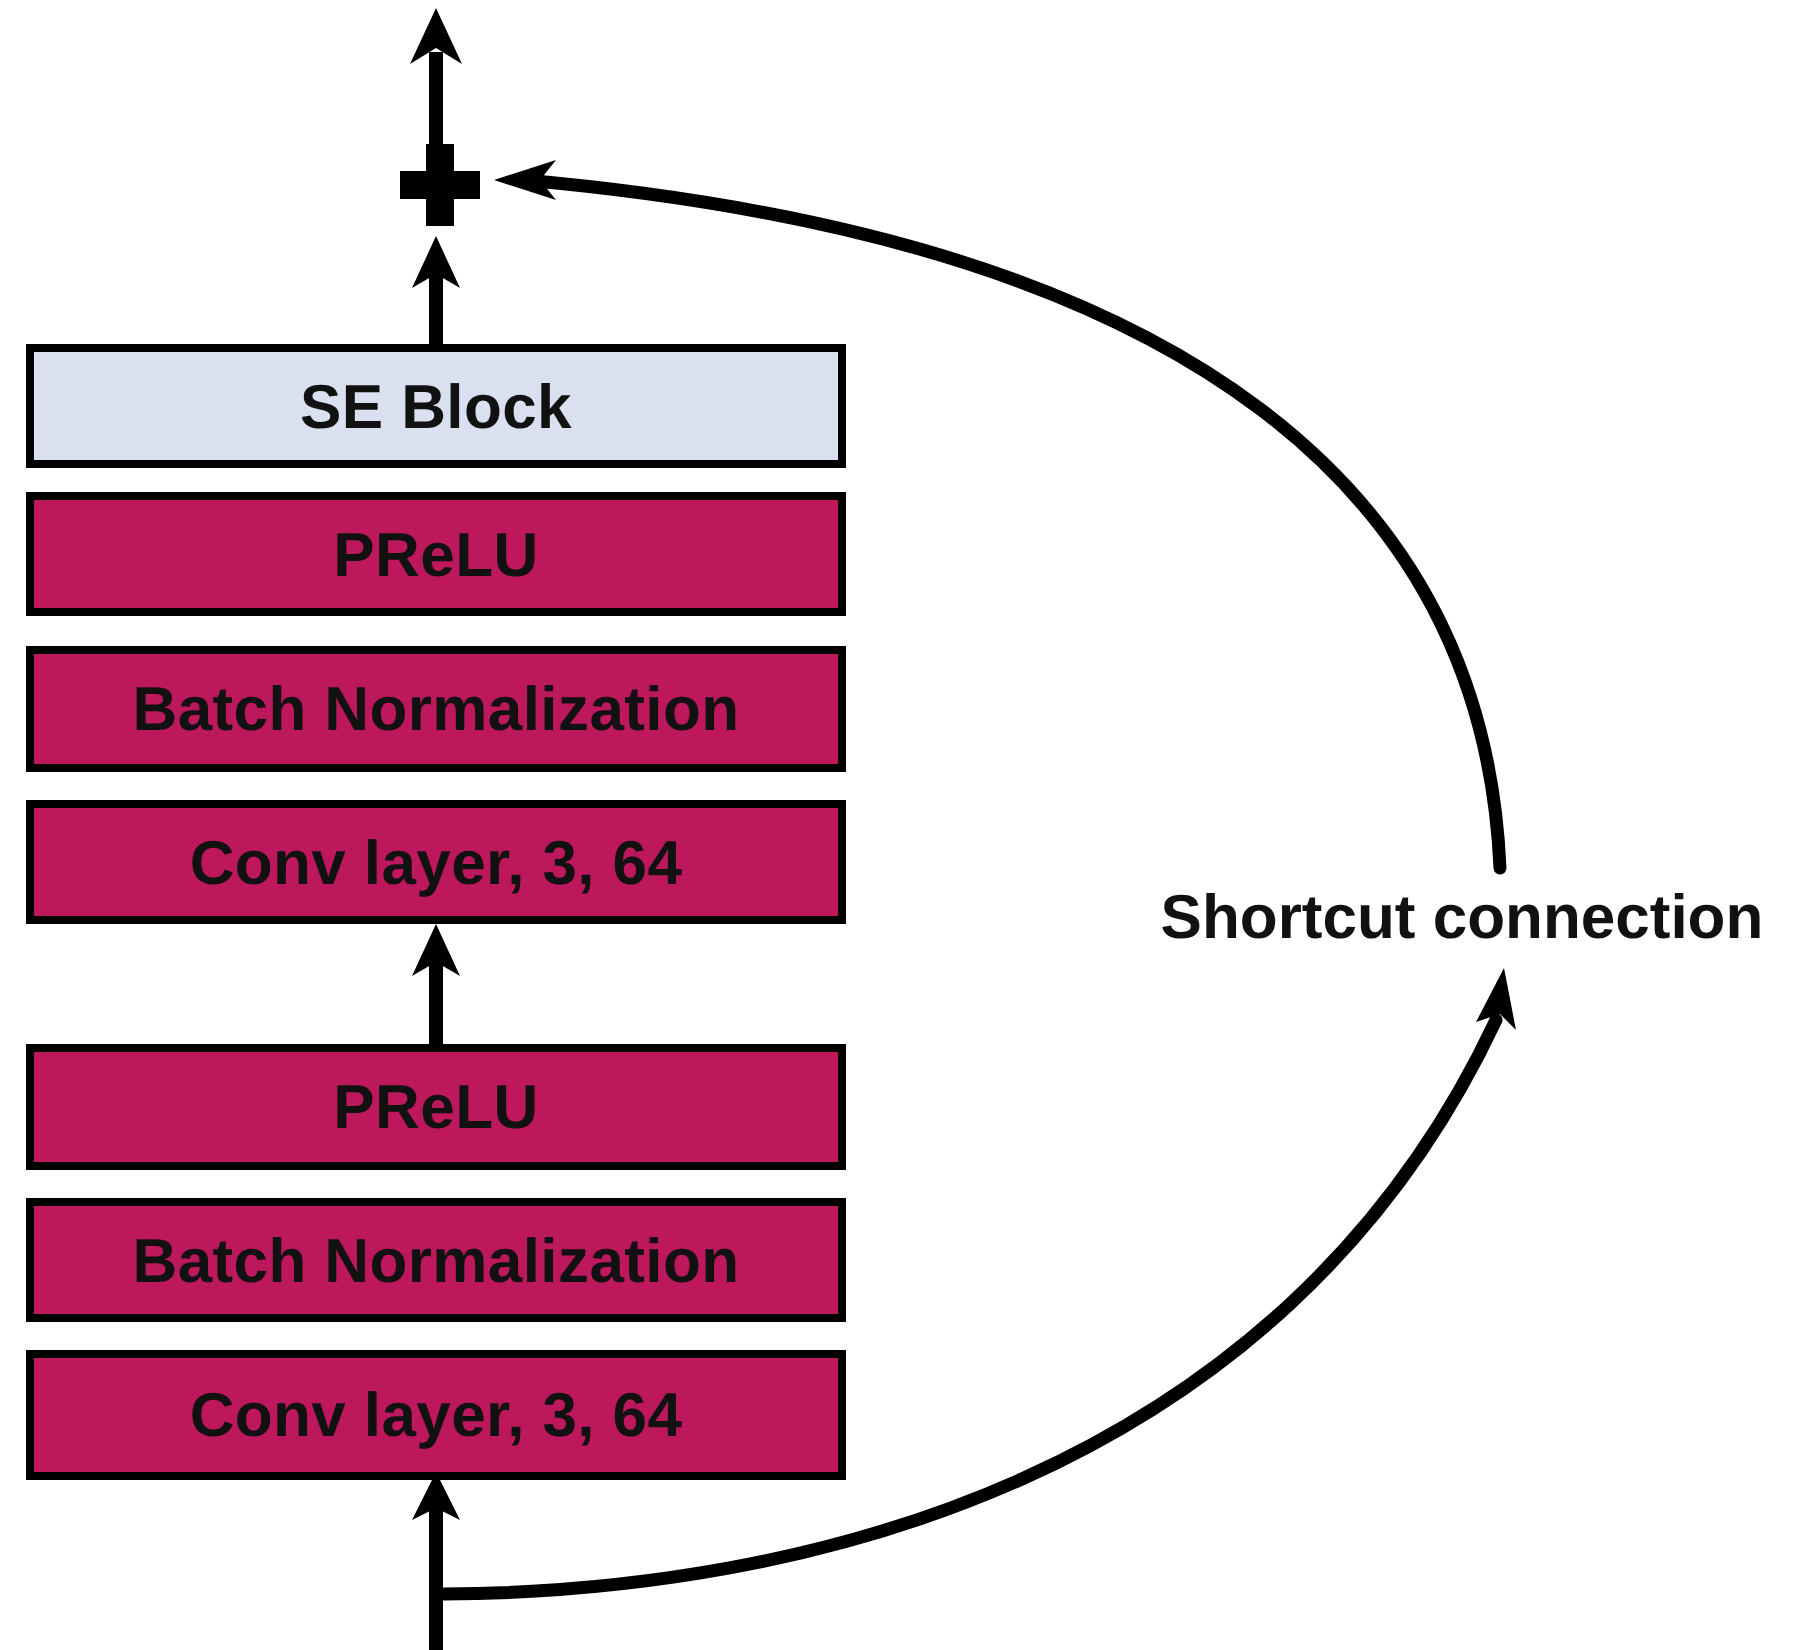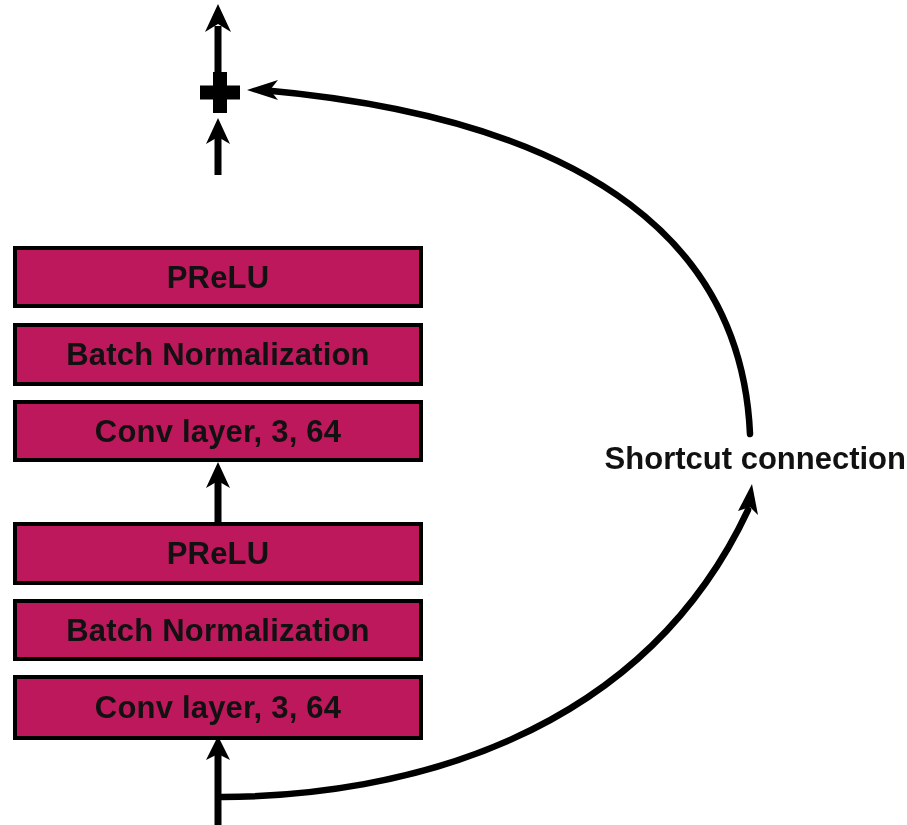--- a/index.html
+++ b/index.html
@@ -43,21 +43,21 @@
     background: #dae0ef;
   }
   .block-label {
     display: block;
   }
   .shortcut-label {
     position: absolute;
     left: 556px;
     top: 440px;
     width: 350px;
-    text-align: right;
+    text-align: center;
     font-weight: bold;
     font-size: 31px;
     color: #111111;
     line-height: 1.1;
     white-space: nowrap;
     background: #ffffff;
     padding: 2px 0 2px 0;
   }
 </style>
 </head>
@@ -89,20 +89,23 @@
       <rect x="213" y="72" width="14" height="41" fill="#000000"></rect>
     </g>
 
     <path d="M222,797 C 400,796 640,740 748,510" fill="none" stroke="#000000" stroke-width="6.5" stroke-linecap="round"></path>
     <path d="M752,484 L758,515 L750,507 L738,511 Z" fill="#000000"></path>
 
     <path d="M750,434 C 742,250 600,120 262,90" fill="none" stroke="#000000" stroke-width="6.5" stroke-linecap="round"></path>
     <path d="M247,90 L278,80 L270,90 L278,100 Z" fill="#000000"></path>
   </svg>
 
+  <div class="block accent" style="left:13px; top:172px; width:410px; height:62px;">
+    <span class="block-label">SE Block</span>
+  </div>
 
   <div class="block" style="left:13px; top:246px; width:410px; height:62px;">
     <span class="block-label">PReLU</span>
   </div>
 
   <div class="block" style="left:13px; top:323px; width:410px; height:63px;">
     <span class="block-label">Batch Normalization</span>
   </div>
 
   <div class="block" style="left:13px; top:400px; width:410px; height:62px;">

